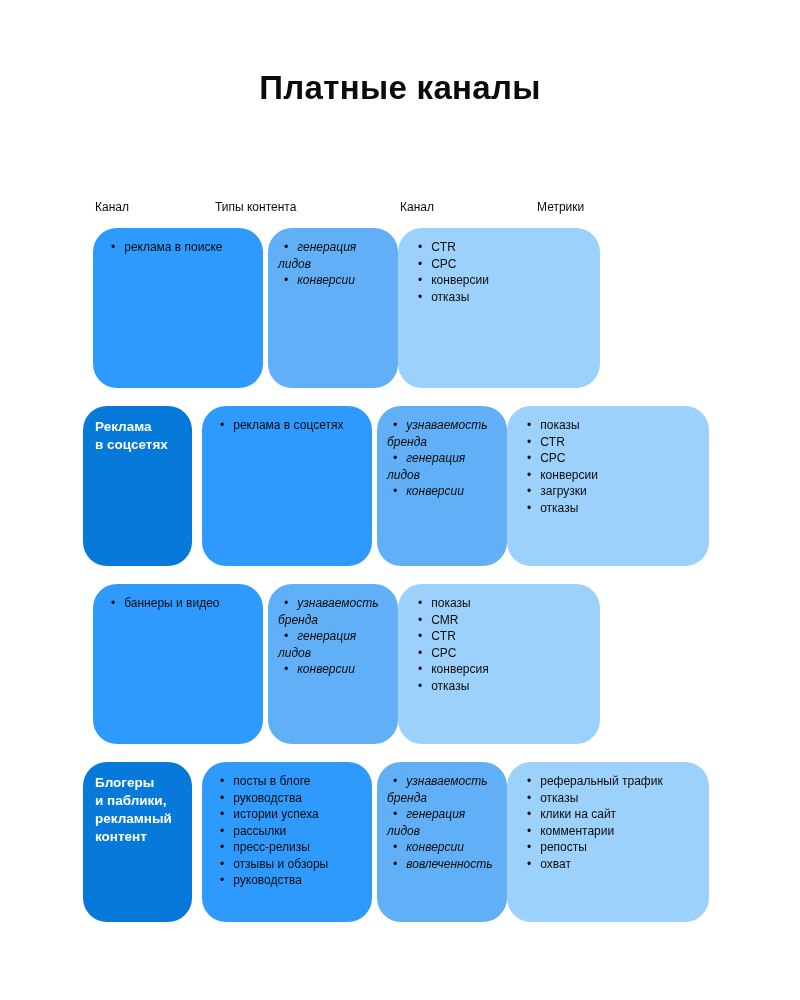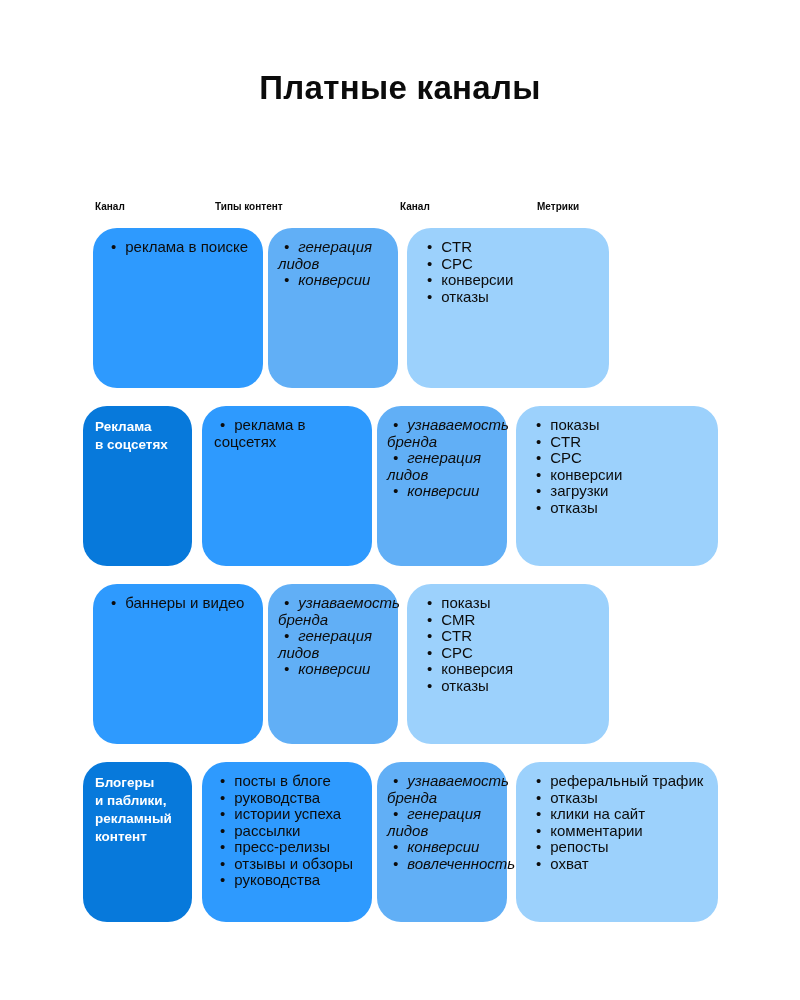--- a/index.html
+++ b/index.html
@@ -16,21 +16,21 @@
     position: absolute; top: 70px; left: 0; width: 100%;
     margin: 0; text-align: center;
     font-size: 33px; line-height: 1.1; font-weight: bold;
     letter-spacing: 0.3px;
     color: var(--c-heading_text, #0b0b0b);
   }
 
   .headers {
     position: absolute; left: 83px; top: 199px;
     display: flex;
-    font-weight: bold; font-size: 10px; line-height: 16px;
+    font-weight: normal; font-size: 12px; line-height: 16px;
     color: var(--c-heading_text, #0b0b0b);
   }
   .h { flex: none; }
   .h-channel { width: 109px; padding-left: 12px; }
   .h-content { width: 170px; margin-left: 10px; padding-left: 13px; }
   .h-goals   { width: 130px; margin-left: 5px;  padding-left: 23px; }
   .h-metrics { width: 202px; margin-left: 9px;  padding-left: 21px; }
 
   .grid {
     position: absolute; left: 83px; top: 228px;
@@ -46,38 +46,38 @@
     font-weight: bold; font-size: 13.5px; line-height: 18px;
     padding: 12px 8px 0 12px;
     white-space: pre-line;
   }
   ul.cell {
     margin: 0; list-style: none;
     padding-top: 11px;
   }
   ul.cell-content { width: 170px; margin-left: 10px; background: var(--c-content, #2e9afe); padding-left: 12px; padding-right: 10px; }
   ul.cell-goals   { width: 130px; margin-left: 5px;  background: var(--c-goals,   #61aff6); padding-left: 10px; padding-right: 6px; font-style: italic; }
-  ul.cell-metrics { width: 202px; margin-left: 9px;  background: var(--c-metrics, #9cd1fc); padding-left: 14px; padding-right: 10px; }
+  ul.cell-metrics { width: 202px;  background: var(--c-metrics, #9cd1fc); padding-left: 14px; padding-right: 10px; }
 
   li {
-    font-size: 15px; line-height: 16.5px;
+    font-size: 12px; line-height: 16.5px;
     text-indent: 6px;
     white-space: pre-line;
   }
   li::before { content: "\2022"; margin-right: 9px; }
 </style>
 </head>
 <body>
 
 <div class="page">
   <h1 class="title">Платные каналы</h1>
 
   <div class="headers">
     <div class="h h-channel">Канал</div>
-    <div class="h h-content">Типы контент</div>
+    <div class="h h-content">Типы контента</div>
     <div class="h h-goals">Канал</div>
     <div class="h h-metrics">Метрики</div>
   </div>
 
   <div class="grid" id="grid">
       <div class="row">
         <ul class="cell cell-content">
           <li>реклама в поиске</li>
         </ul>
         <ul class="cell cell-goals">

